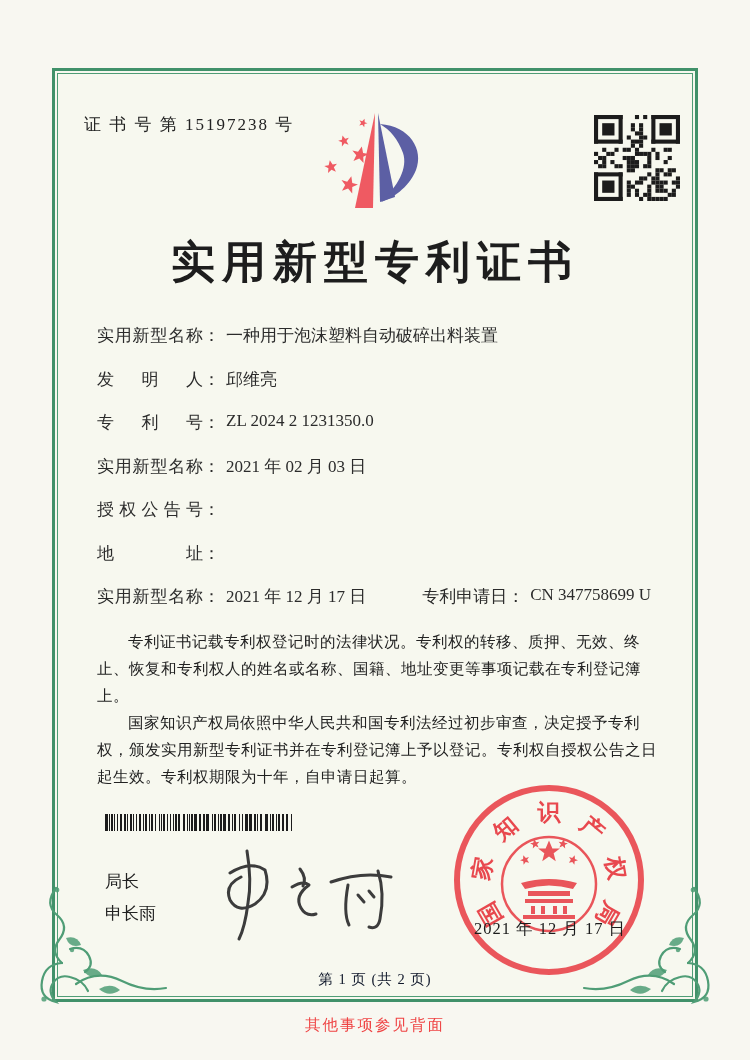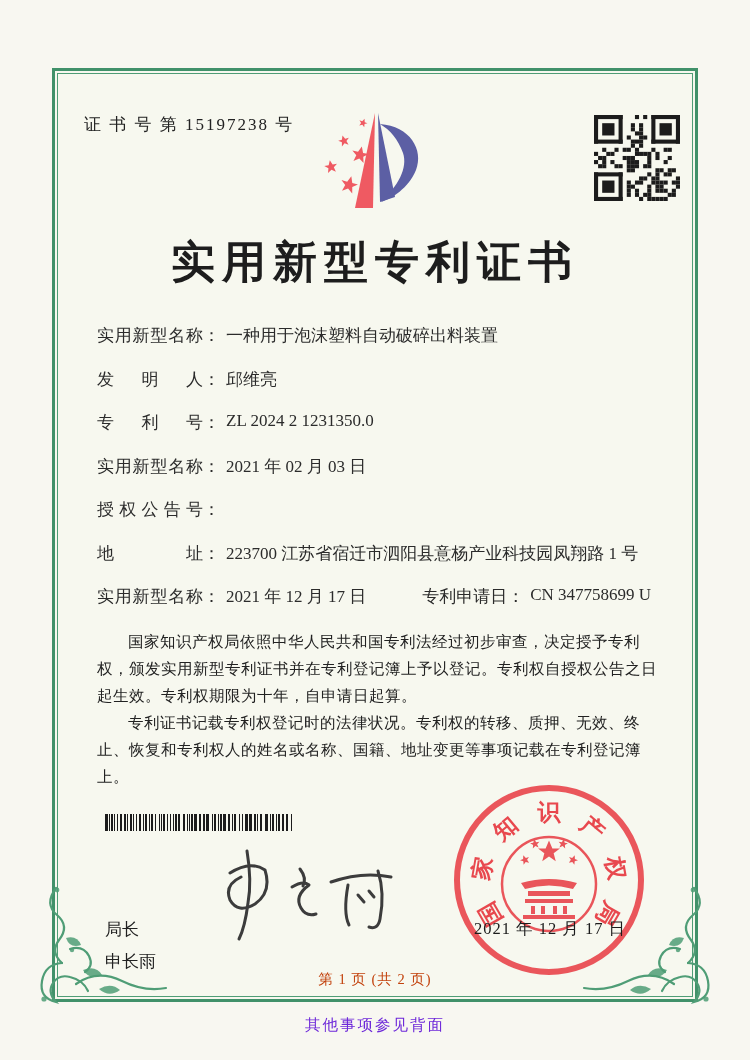--- a/index.html
+++ b/index.html
@@ -51,38 +51,38 @@
   .f-second{margin-left:56px;display:flex;}
   
   .paras{
     position:absolute;left:97px;top:628px;width:566px;
     font-size:15.5px;line-height:27px;letter-spacing:0.5px;color:#222;
   }
   .paras p{text-indent:2em;}
   
   .barcode{position:absolute;left:105px;top:814px;width:190px;height:17px;}
   
-  .director{position:absolute;left:105px;top:866px;font-size:17px;line-height:32px;color:#222;margin-top:48px;}
+  .director{position:absolute;left:105px;top:866px;font-size:17px;line-height:32px;color:#222;}
   .signature{position:absolute;left:198px;top:843px;width:210px;height:100px;}
   
   .seal{position:absolute;left:449px;top:780px;width:200px;height:200px;}
   .seal-char{font-size:23px;font-weight:bold;fill:var(--seal-red);
     font-family:"Liberation Serif","DejaVu Serif",serif;}
   .seal-date{
     position:absolute;left:460px;top:918px;width:180px;text-align:center;
     font-size:16.5px;color:#1c1c1c;letter-spacing:1px;z-index:3;
   }
   
   .page-no{
     position:absolute;left:0;top:970px;width:100%;text-align:center;
-    font-size:14.5px;color:#c2410c;letter-spacing:1px;
+    font-size:14.5px;color:#0f172a;letter-spacing:1px;
   }
   .back-note{
     position:absolute;left:0;top:1015px;width:100%;text-align:center;
-    font-size:15.5px;color:#6d28d9;letter-spacing:2px;
+    font-size:15.5px;color:#ef4444;letter-spacing:2px;
   }
   
   .flourish{position:absolute;width:132px;height:122px;z-index:2;}
   .flourish.bl{left:36px;top:886px;}
   .flourish.br{right:36px;top:886px;transform:scaleX(-1);}
   .orn{stroke:var(--green);stroke-width:2.2;fill:none;stroke-linecap:round;}
   .orn-fill{fill:var(--green);stroke:none;opacity:.85;}
 </style>
 </head>
 <body>
@@ -281,37 +281,36 @@
         <span class="f-colon">：</span>
       <span class="f-value">2021 年 02 月 03 日</span>
     </div>
     <div class="frow">
       <span class="f-label">授权公告号</span>
         <span class="f-colon">：</span>
     </div>
     <div class="frow">
       <span class="f-label">地址</span>
         <span class="f-colon">：</span>
-      <span class="f-value">223700 江苏省宿迁市泗阳县意杨产业科技园凤翔路 1 号</span>
     </div>
     <div class="frow">
       <span class="f-label">实用新型名称</span>
         <span class="f-colon">：</span>
       <span class="f-value">2021 年 12 月 17 日</span>
       <span class="f-second">
         <span>专利申请日</span>
           <span>：</span>
         <span class="f-value">CN 347758699 U</span>
       </span>
     </div>
   </div>
 
   <div class="paras">
+    <p>专利证书记载专利权登记时的法律状况。专利权的转移、质押、无效、终止、恢复和专利权人的姓名或名称、国籍、地址变更等事项记载在专利登记簿上。</p>
     <p>国家知识产权局依照中华人民共和国专利法经过初步审查，决定授予专利权，颁发实用新型专利证书并在专利登记簿上予以登记。专利权自授权公告之日起生效。专利权期限为十年，自申请日起算。</p>
-    <p>专利证书记载专利权登记时的法律状况。专利权的转移、质押、无效、终止、恢复和专利权人的姓名或名称、国籍、地址变更等事项记载在专利登记簿上。</p>
   </div>
 
   <svg class="barcode" id="barcode-svg" viewBox="0 0 190 17" preserveAspectRatio="none">
       <rect x="0" y="0" width="3" height="17" fill="#1c1c1c"></rect>
       <rect x="4" y="0" width="1" height="17" fill="#1c1c1c"></rect>
       <rect x="6" y="0" width="2" height="17" fill="#1c1c1c"></rect>
       <rect x="9" y="0" width="1" height="17" fill="#1c1c1c"></rect>
       <rect x="12" y="0" width="1" height="17" fill="#1c1c1c"></rect>
       <rect x="15" y="0" width="2" height="17" fill="#1c1c1c"></rect>
       <rect x="19" y="0" width="2" height="17" fill="#1c1c1c"></rect>

